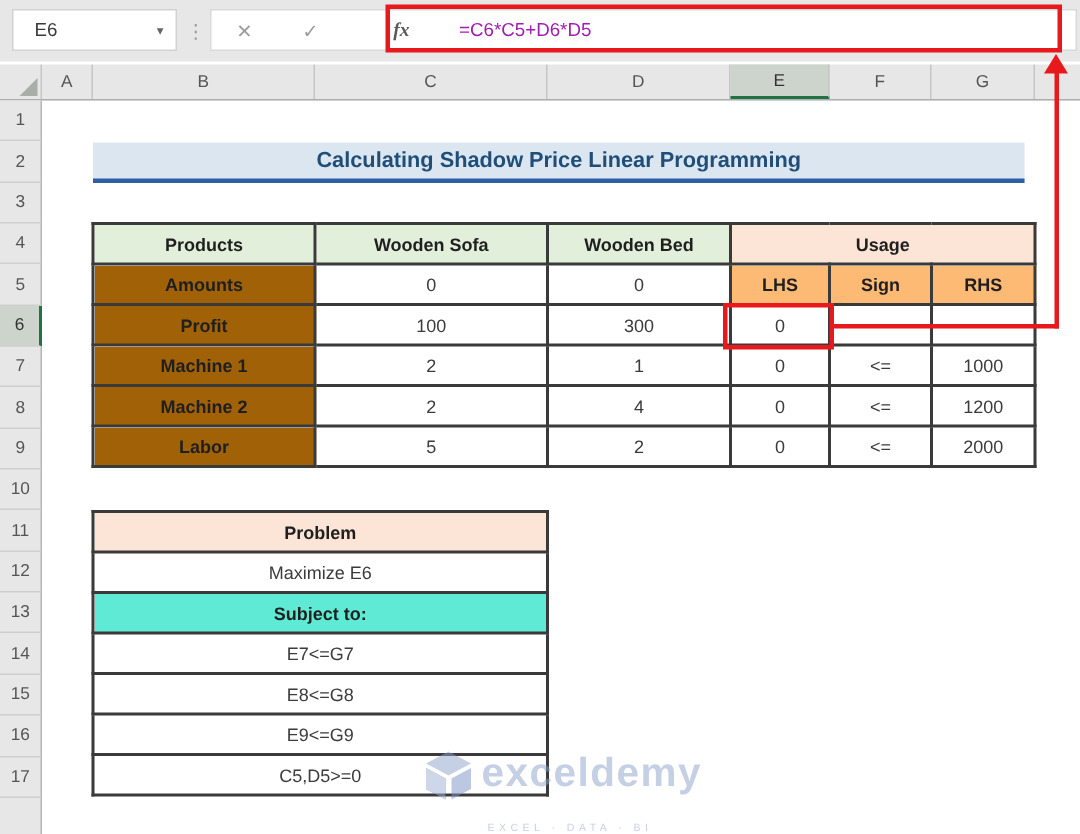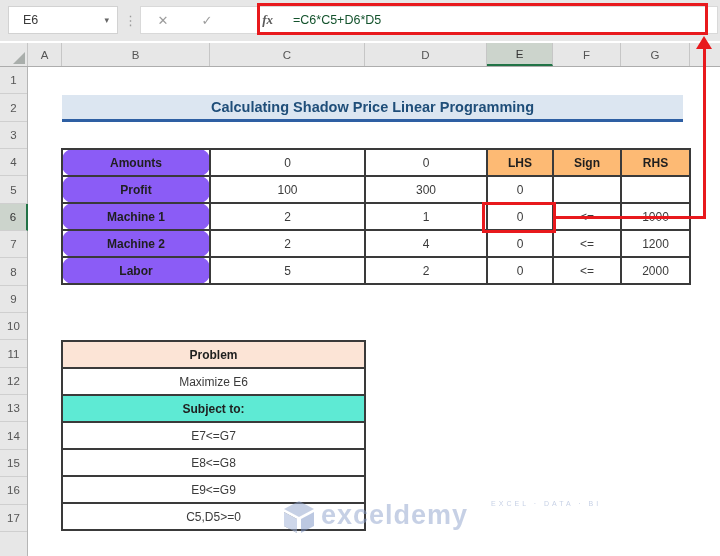--- a/index.html
+++ b/index.html
@@ -10,21 +10,21 @@
   .topbar { position:absolute; left:0; top:0; width:720px; height:41px; background:#e7e7e7; }
   .namebox { position:absolute; left:8px; top:6px; width:110px; height:28px; background:#ffffff;
              border:1px solid #d2d2d2; display:flex; align-items:center; padding:0 8px 0 14px;
              font-size:12.5px; color:#3b3b3b; }
   .namebox .caret { margin-left:auto; font-size:9px; color:#666; }
   .menu-dots { position:absolute; left:124px; top:13px; font-size:13px; color:#9a9a9a; }
   .fstrip { position:absolute; left:140px; top:6px; width:578px; height:28px; background:#ffffff;
             border:1px solid #d9d9d9; display:flex; align-items:center; }
   .fbtn { width:44px; text-align:center; font-size:13px; color:#9c9c9c; }
   .fx { font-style:italic; font-weight:bold; font-family:"Liberation Serif", serif; color:#5a5a5a; font-size:13px;text-align:right; }
-  .formula-text { margin-left:20px; font-size:12.5px; color:#14532d; }
+  .formula-text { margin-left:33px; font-size:12.5px; color:#a21caf; }
 
   
   .colheaders { position:absolute; left:0; top:43px; width:720px; height:24px; display:flex;
                 background:#e7e7e7; border-bottom:1px solid #adadad; font-size:11.5px; color:#555; }
   .ch { border-right:1px solid #c6c6c6; display:flex; align-items:center; justify-content:center; height:100%; }
   .ch.sel { background:#ccd4cc; border-bottom:2px solid #217346; color:#333; }
   .corner { position:relative; }
   .corner .tri { position:absolute; right:2px; bottom:2px; width:0; height:0;
                  border-left:12px solid transparent; border-bottom:12px solid #a9aeab; }
 
@@ -40,41 +40,41 @@
                 font-size:14.5px; font-weight:bold; color:#1f4e79; }
 
   
   table { position:absolute; border-collapse:collapse; table-layout:fixed; }
   td { border:2px solid #3a3a3a; height:27px; text-align:center; font-size:12px; color:#3b3b3b;
        padding:0; overflow:hidden; white-space:nowrap; }
   .b { font-weight:bold; color:#1f1f1f; }
   .bg-green  { background:#e2efda; }
   .bg-peach  { background:#fce4d6; }
   .bg-blue   { background:#fdba74; }
-  .bg-gray   { background:#8b5cf6;border-radius:11px; }
+  .bg-gray   { background:#a16207; }
   .bg-yellow { background:#5eead4; }
   #mainTable { left:61px; top:148px; }
   #probTable { left:61px; top:340px; }
 
   
   .anno { position:absolute; z-index:5; pointer-events:none; }
   .red-box { border:3px solid #e8191d; }
   .red-formula-box { left:257px; top:3px; width:451px; height:32px; }
   .red-cell-box { left:482px; top:202px; width:74px; height:31px; }
   .red-hline { left:554px; top:216px; width:152px; height:3px; background:#e8191d; }
   .red-vline { left:703px; top:47px; width:3px; height:172px; background:#e8191d; }
   .red-arrowhead { left:696px; top:36px; width:0; height:0;
                    border-left:8px solid transparent; border-right:8px solid transparent;
                    border-bottom:13px solid #e8191d; }
 
   
   .watermark { position:absolute; left:283px; top:500px; display:flex; align-items:flex-start;
                z-index:2; opacity:0.5; }
   .wm-logo { width:32px; height:34px; margin-right:6px; }
-  .wm-text { display:flex; flex-direction:row;gap:19px; }
+  .wm-text { display:flex; flex-direction:column;gap:19px; }
   .wm-brand { font-size:27px; font-weight:bold; color:#8fa3cc; line-height:30px; letter-spacing:1px; }
   .wm-tag { font-size:7px; letter-spacing:3px; color:#8fa3cc; margin-left:4px; }
 </style>
 </head>
 <body>
 
 <div id="app">
 
   <div class="topbar">
     <div class="namebox">
@@ -142,20 +142,26 @@
   <table id="mainTable">
     <colgroup>
       <col style="width:148px">
         <col style="width:155px">
         <col style="width:122px">
       <col style="width:66px">
         <col style="width:68px">
         <col style="width:69px">
     </colgroup>
     <tbody>
+        <tr>
+      <td class="bg-green b">Products</td>
+      <td class="bg-green b">Wooden Sofa</td>
+      <td class="bg-green b">Wooden Bed</td>
+      <td class="bg-peach b" colspan="3">Usage</td>
+    </tr>
     <tr>
       <td class="bg-gray b">Amounts</td>
       <td>0</td>
       <td>0</td>
       <td class="bg-blue b">LHS</td>
       <td class="bg-blue b">Sign</td>
       <td class="bg-blue b">RHS</td>
     </tr>
     <tr>
       <td class="bg-gray b">Profit</td>

